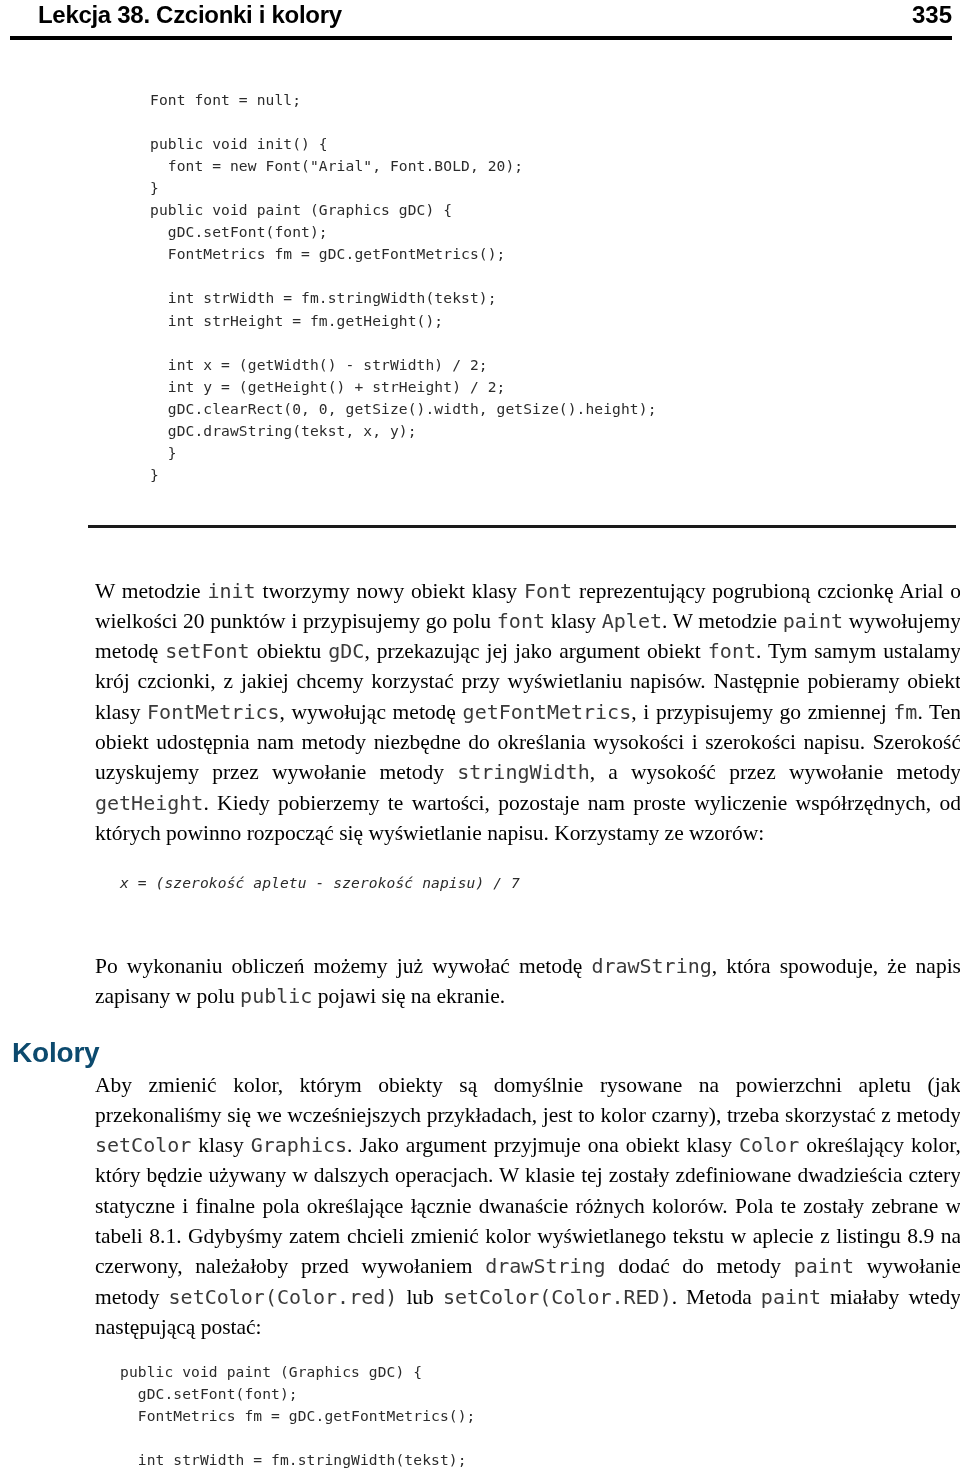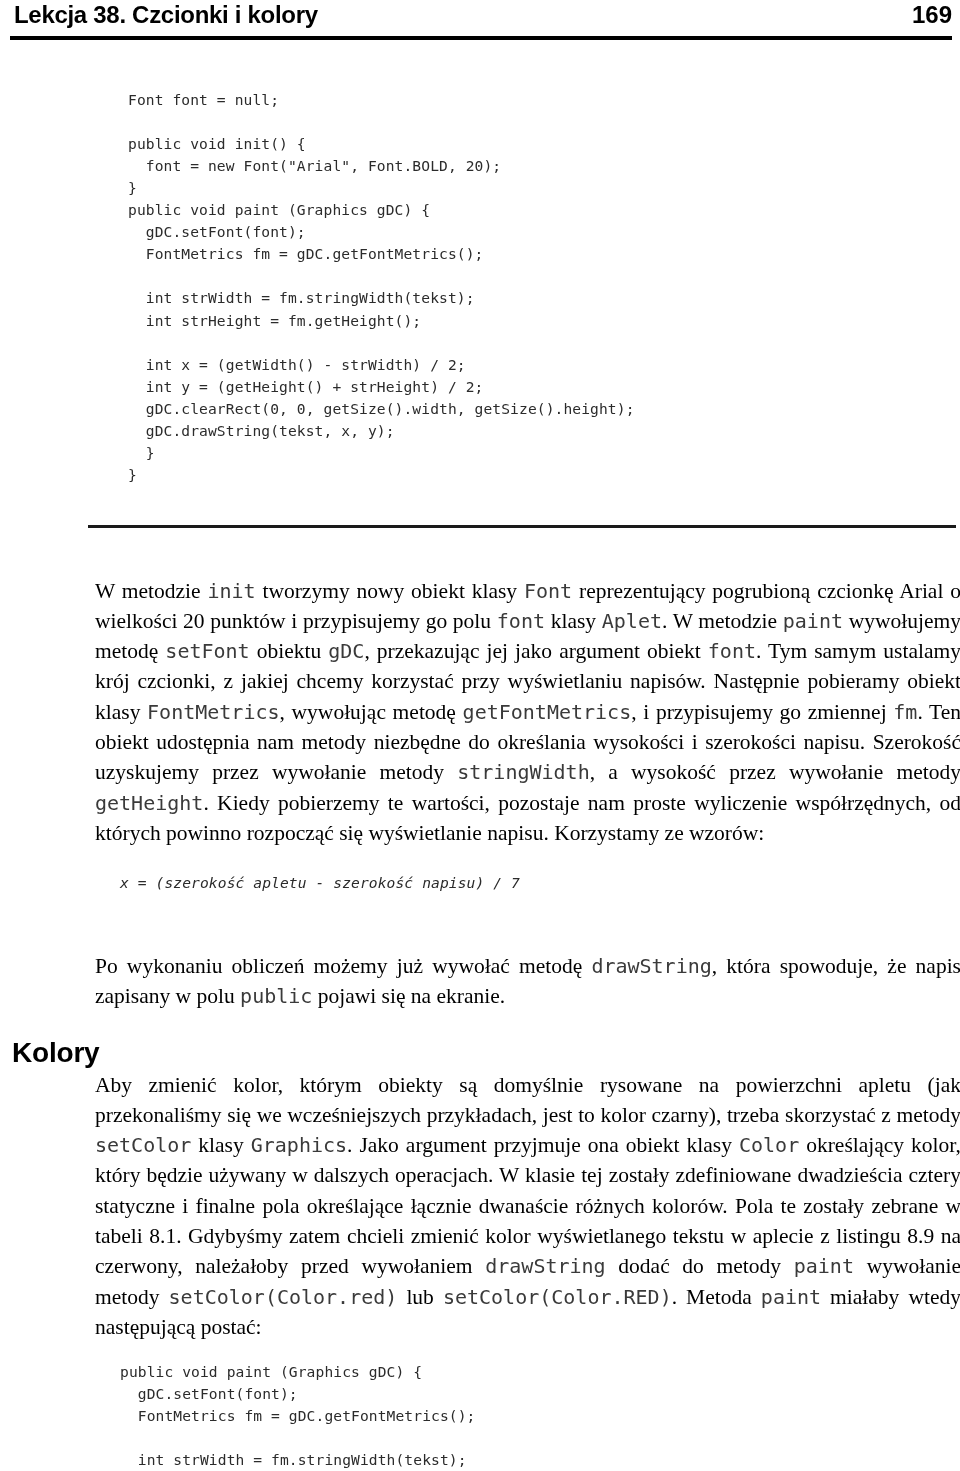--- a/index.html
+++ b/index.html
@@ -29,20 +29,21 @@
     align-items: flex-start;
     justify-content: space-between;
   }
   .page-header-title {
     font-family: "Liberation Sans", sans-serif;
     font-weight: bold;
     font-size: 24px;
     letter-spacing: -0.3px;
     line-height: 30px;
     white-space: nowrap;
+    margin-left: 24px;
   }
   .page-header-number {
     font-family: "Liberation Sans", sans-serif;
     font-weight: bold;
     font-size: 24px;
     line-height: 30px;
   }
   .header-rule {
     position: absolute;
     top: 36px;
@@ -69,21 +70,21 @@
     white-space: pre;
     letter-spacing: 0.1px;
   }
   .code-block .code-line { min-height: 22.1px; }
   .code-block .code-blank { min-height: 22.1px; }
   .code-block.italic .code-line { font-style: italic; }
 
   #code-top {
     position: absolute;
     top: 74px;
-    left: 128px;
+    left: 150px;
   }
   #code-formula {
     position: absolute;
     top: 857px;
     left: 120px;
   }
   #code-bottom {
     position: absolute;
     top: 1346px;
     left: 120px;
@@ -121,29 +122,29 @@
 
   
   .section-heading {
     position: absolute;
     top: 1014px;
     left: 12px;
     font-family: "Liberation Sans", sans-serif;
     font-weight: bold;
     font-size: 28px;
     letter-spacing: -0.2px;
-    color: #000000;
+    color: #0c4a6e;
   }
 </style>
 </head>
 <body>
 
 <div class="page-header">
   <div class="page-header-title">Lekcja 38. Czcionki i kolory</div>
-  <div class="page-header-number">169</div>
+  <div class="page-header-number">335</div>
 </div>
 <div class="header-rule"></div>
 
 <div class="content">
 
   <pre class="code-block" id="code-top"><div class="code-line">Font font = null;</div><div class="code-blank">&nbsp;</div><div class="code-line">public void init() {</div><div class="code-line">  font = new Font("Arial", Font.BOLD, 20);</div><div class="code-line">}</div><div class="code-line">public void paint (Graphics gDC) {</div><div class="code-line">  gDC.setFont(font);</div><div class="code-line">  FontMetrics fm = gDC.getFontMetrics();</div><div class="code-blank">&nbsp;</div><div class="code-line">  int strWidth = fm.stringWidth(tekst);</div><div class="code-line">  int strHeight = fm.getHeight();</div><div class="code-blank">&nbsp;</div><div class="code-line">  int x = (getWidth() - strWidth) / 2;</div><div class="code-line">  int y = (getHeight() + strHeight) / 2;</div><div class="code-line">  gDC.clearRect(0, 0, getSize().width, getSize().height);</div><div class="code-line">  gDC.drawString(tekst, x, y);</div><div class="code-line">  }</div><div class="code-line">}</div></pre>
 
   <div class="section-rule"></div>
 
   <p class="body-text" id="para-1">W metodzie <span class="mono">init</span> tworzymy nowy obiekt klasy <span class="mono">Font</span> reprezentujący pogrubioną czcionkę Arial o wielkości 20 punktów i przypisujemy go polu <span class="mono">font</span> klasy <span class="mono">Aplet</span>. W metodzie <span class="mono">paint</span> wywołujemy metodę <span class="mono">setFont</span> obiektu <span class="mono">gDC</span>, przekazując jej jako argument obiekt <span class="mono">font</span>. Tym samym ustalamy krój czcionki, z jakiej chcemy korzystać przy wyświetlaniu napisów. Następnie pobieramy obiekt klasy <span class="mono">FontMetrics</span>, wywołując metodę <span class="mono">getFontMetrics</span>, i przypisujemy go zmiennej <span class="mono">fm</span>. Ten obiekt udostępnia nam metody niezbędne do określania wysokości i szerokości napisu. Szerokość uzyskujemy przez wywołanie metody <span class="mono">stringWidth</span>, a wysokość przez wywołanie metody <span class="mono">getHeight</span>. Kiedy pobierzemy te wartości, pozostaje nam proste wyliczenie współrzędnych, od których powinno rozpocząć się wyświetlanie napisu. Korzystamy ze wzorów:</p>

